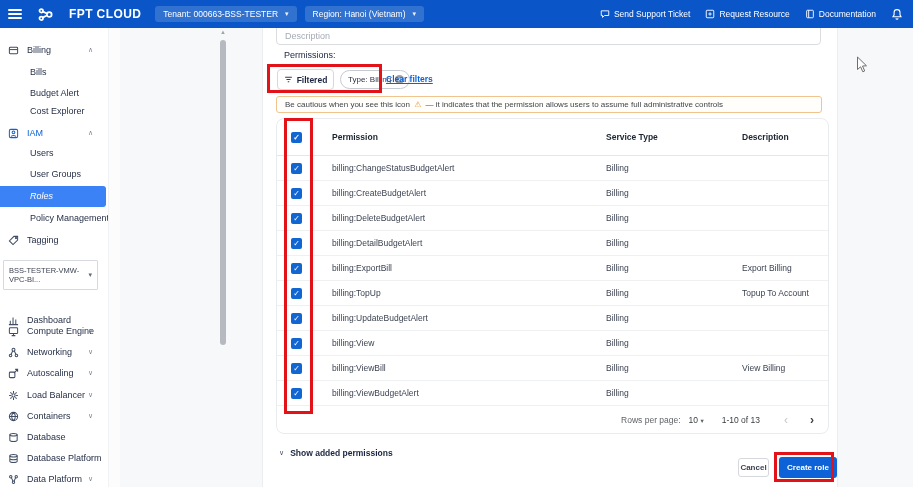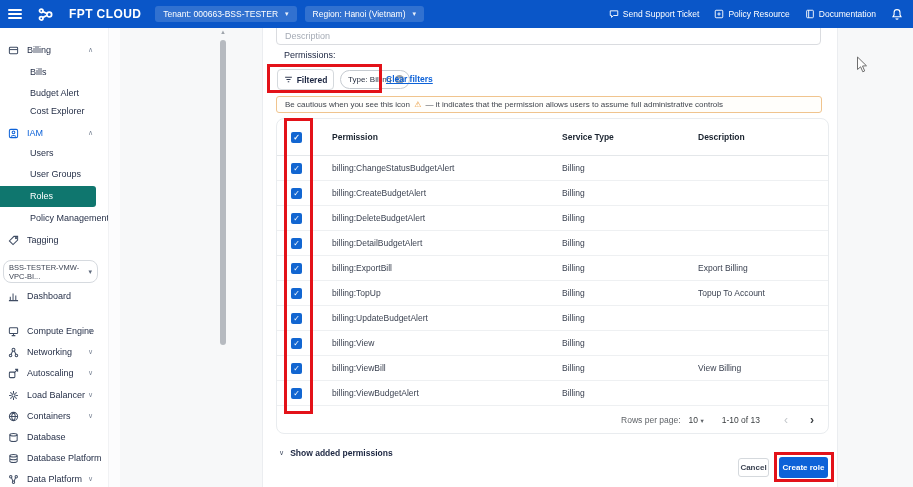--- a/index.html
+++ b/index.html
@@ -28,24 +28,24 @@
              border-right:1px solid #e8eaed; z-index:20; }
   .sb-item { position:absolute; left:0; height:18px; line-height:18px; font-size:9px; color:#273149;
              width:104px; cursor:pointer; }
   .sb-item .sb-ic { position:absolute; left:8px; top:3px; width:11px; height:11px; }
   .sb-item .sb-ic svg { width:11px; height:11px; stroke:#3f4c63; fill:none; stroke-width:1.1; }
   .sb-item.active { color:#0d62d8; }
   .sb-item.active .sb-ic svg { stroke:#0d62d8; }
   .sb-item .sb-lb { position:absolute; left:27px; white-space:nowrap; }
   .sb-item.child .sb-lb { left:30px; }
   .sb-item .sb-ch { position:absolute; left:88px; font-size:7px; color:#7d8798; }
-  .sb-item.sel { background:#0f766e; border-radius:0 3px 3px 0; height:21px; line-height:21px; width:96px; }
+  .sb-item.sel { background:#3b82f6; border-radius:0 3px 3px 0; height:21px; line-height:21px; width:106px;font-style:italic; }
   .sb-item.sel .sb-lb { color:#fff; }
-  .proj-select { position:absolute; left:3px; top:232px; width:95px; height:23px; border:1px solid #d6dadf;
-                 border-radius:8px; display:flex; align-items:center; justify-content:space-between;
+  .proj-select { position:absolute; left:3px; top:232px; width:95px; height:30px; border:1px solid #d6dadf;
+                 border-radius:1px; display:flex; align-items:center; justify-content:space-between;
                  padding:0 5px; font-size:7.5px; color:#3c4352; cursor:pointer; background:#fff; }
   .proj-select .caret { font-size:7px; color:#5f6a7d; }
   .sb-track { position:absolute; left:108px; top:0; width:12px; height:459px; background:#fcfcfd; border-left:1px solid #f1f2f4; }
   .sb-up { position:absolute; left:111px; top:1px; font-size:6px; color:#9ea4ab; }
   .sb-thumb { position:absolute; left:111px; top:12px; width:6px; height:305px; background:#b6bac0; border-radius:3px; }
 
   
   .card { position:absolute; left:262px; top:28px; width:576px; height:459px; background:#fff;
           border-left:1px solid #ebedf0; border-right:1px solid #ebedf0; overflow:hidden; }
   .desc-input { position:absolute; left:13px; top:-11px; width:545px; height:28px; border:1px solid #dadce0;
@@ -73,40 +73,40 @@
   .warnbox { position:absolute; left:13px; top:68px; width:546px; height:17px; border:1px solid #f0c48e;
              border-radius:3px; background:#fffefb; font-size:8px; color:#40454d; line-height:15px;
              padding-left:8px; white-space:nowrap; }
   .warnbox .tri { color:#e8952f; font-size:8px; padding:0 2px; }
 
   .ptable { position:absolute; left:13px; top:90px; width:553px; height:316px; border:1px solid #e9ecef;
             border-radius:8px; }
   .trow { display:flex; align-items:center; height:25px; border-bottom:1px solid #eef0f2; font-size:8.5px; color:#3c4352; }
   .trow.head { height:37px; font-weight:bold; color:#1b2430; border-bottom:1px solid #e4e7ea; }
   .cell-check { width:55px; padding-left:14px; }
-  .cell-perm { width:230px; }
+  .cell-perm { width:274px; }
   .cell-type { width:136px; }
   .cell-desc { flex:1; }
   .cb { width:11px; height:11px; background:#1266d1; border-radius:2px; color:#fff; font-size:8px;
         line-height:11px; text-align:center; cursor:pointer; display:block; }
   .pagerow { display:flex; align-items:center; justify-content:flex-end; height:27px; font-size:8.5px;
              color:#5f6368; padding-right:14px; }
   .pagerow .rpp-val { color:#3c4043; margin-left:8px; cursor:pointer; }
   .pagerow .rpp-val .caret { font-size:6.5px; color:#5f6368; }
   .pagerow .range { color:#3c4043; margin-left:18px; }
   .pg-prev { color:#c3c7cb; font-size:12px; margin-left:24px; cursor:default; }
   .pg-next { color:#3c4043; font-size:12px; margin-left:22px; font-weight:bold; cursor:pointer; }
 
   .show-added { position:absolute; left:16px; top:420px; font-size:8.5px; color:#1b2540; font-weight:bold;
                 display:flex; align-items:center; gap:6px; cursor:pointer; }
   .show-added .ch { font-size:7px; color:#4a5468; font-weight:normal; }
   .btn-cancel { position:absolute; left:475px; top:430px; width:31px; height:19px; background:#fff;
                 border:1px solid #d5d9dd; border-radius:3px; font-size:8px; font-weight:bold; color:#3c4352;
                 text-align:center; line-height:17px; cursor:pointer; }
-  .btn-create { position:absolute; left:516px; top:429px; width:49px; height:21px; background:#0d62d8;
+  .btn-create { position:absolute; left:516px; top:429px; width:58px; height:21px; background:#0d62d8;
                 border:none; border-radius:3px; font-size:8px; font-weight:bold; color:#fff;
                 text-align:center; line-height:21px; cursor:pointer; }
 
   .cursor { position:absolute; left:856px; top:56px; z-index:50; pointer-events:none; }
 </style>
 </head>
 <body>
 
 <div class="topbar">
   <div class="hamburger">
@@ -138,21 +138,21 @@
     <svg viewBox="0 0 12 12">
         <path d="M1.5 2.2h9v5.6h-5L3 10V7.8H1.5z"></path>
       </svg>
     <span>Send Support Ticket</span>
   </div>
   <div class="tb-link">
     <svg viewBox="0 0 12 12">
         <rect x="1.5" y="1.5" width="9" height="9" rx="1"></rect>
         <path d="M6 4v4M4 6h4"></path>
       </svg>
-    <span>Policy Resource</span>
+    <span>Request Resource</span>
   </div>
   <div class="tb-link">
     <svg viewBox="0 0 12 12">
         <rect x="2" y="1.5" width="8" height="9" rx="1"></rect>
         <path d="M4.4 1.5v9"></path>
       </svg>
     <span>Documentation</span>
   </div>
   <div class="bell">
     <svg viewBox="0 0 12 12">
@@ -202,21 +202,21 @@
       <div class="sb-item child" style="top: 181px;">
         <span class="sb-lb">Policy Management</span>
       </div>
       <div class="sb-item" style="top: 203px;">
         <span class="sb-ic"><svg viewBox="0 0 12 12">
             <path d="M6.5 1.5h4v4l-5 5-4-4z"></path>
             <circle cx="8.7" cy="3.3" r=".7"></circle>
           </svg></span>
         <span class="sb-lb">Tagging</span>
       </div>
-      <div class="sb-item" style="top: 259px;">
+      <div class="sb-item" style="top: 283px;">
         <span class="sb-ic"><svg viewBox="0 0 12 12">
             <path d="M2.5 10V6.2M5.5 10V2.8M8.5 10V5M1 10.5h10"></path>
           </svg></span>
         <span class="sb-lb">Dashboard</span>
       </div>
       <div class="sb-item" style="top: 294px;">
         <span class="sb-ic"><svg viewBox="0 0 12 12">
             <rect x="1.5" y="2" width="9" height="6.3" rx="1"></rect>
             <path d="M4 10.5h4M6 8.3v2.2"></path>
           </svg></span>

